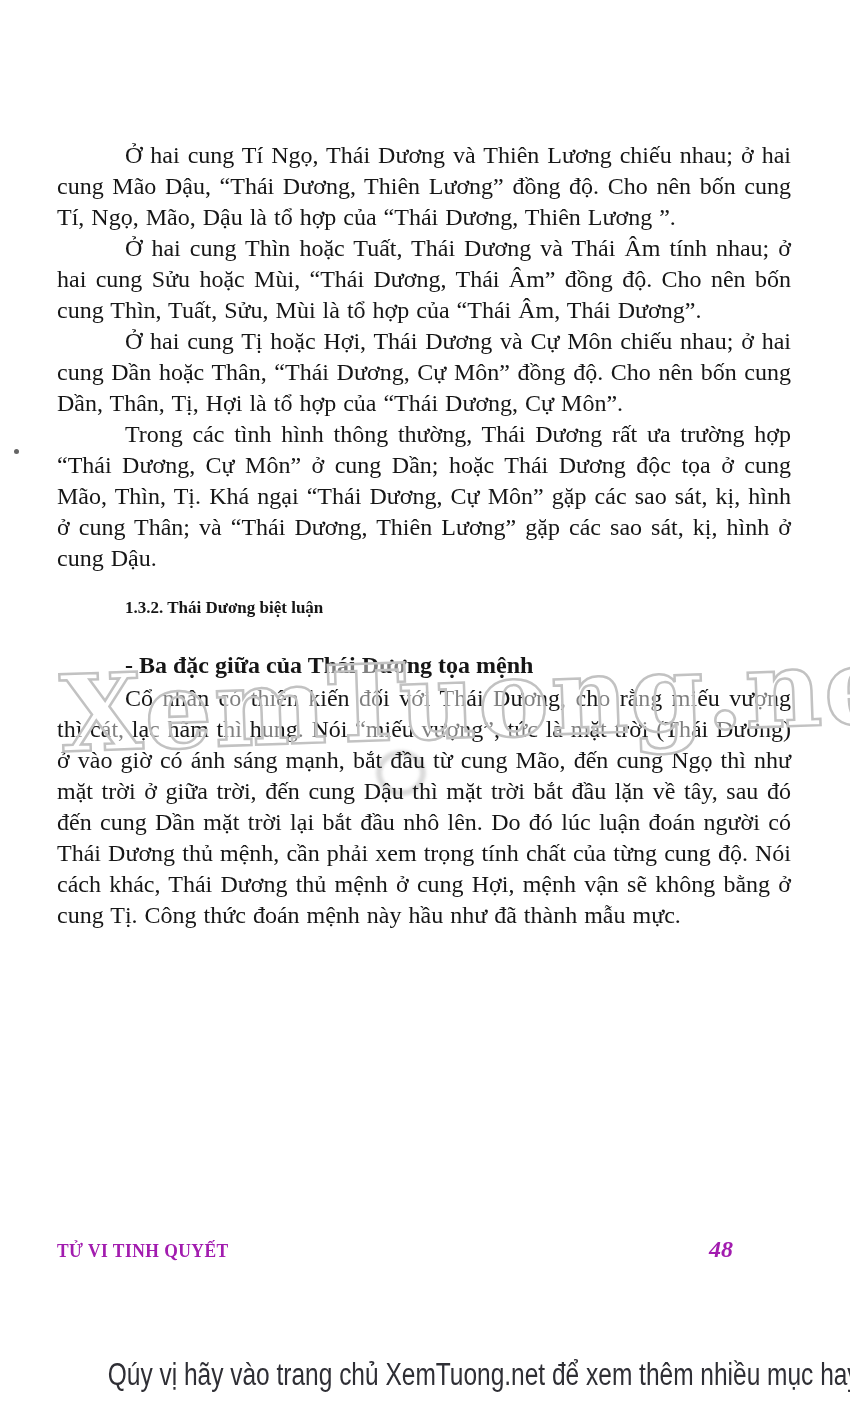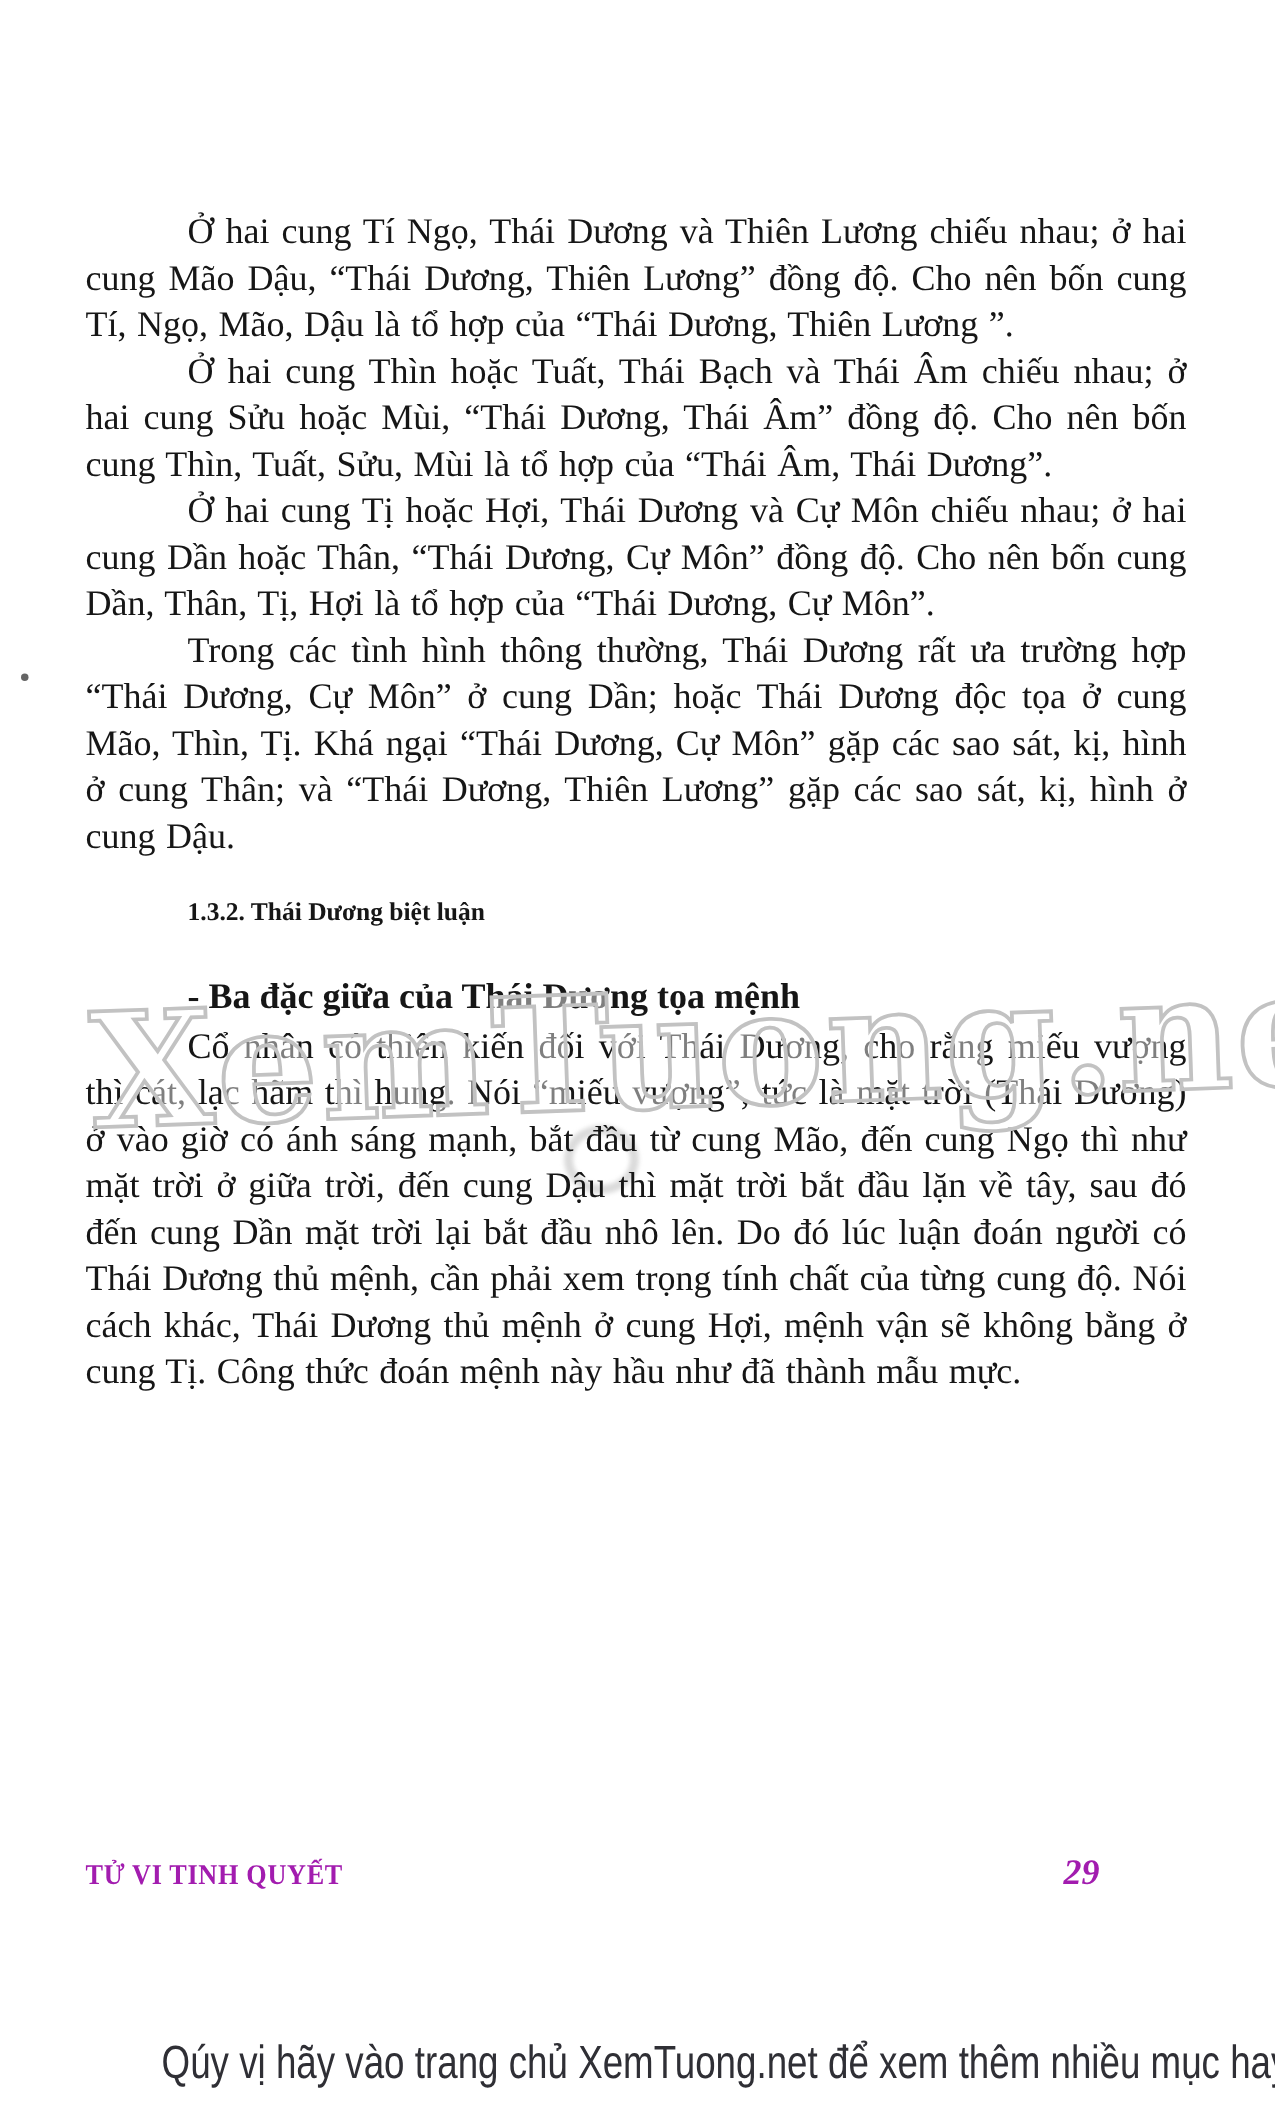--- a/index.html
+++ b/index.html
@@ -131,34 +131,34 @@
 </style>
 </head>
 <body>
 
 <div class="page">
 
   <div class="wm-circle"></div>
 
   <div class="content">
     <p class="body-par">Ở hai cung Tí Ngọ, Thái Dương và Thiên Lương chiếu nhau; ở hai cung Mão Dậu, “Thái Dương, Thiên Lương” đồng độ. Cho nên bốn cung Tí, Ngọ, Mão, Dậu là tổ hợp của “Thái Dương, Thiên Lương ”.</p>
-    <p class="body-par">Ở hai cung Thìn hoặc Tuất, Thái Bạch và Thái Âm chiếu nhau; ở hai cung Sửu hoặc Mùi, “Thái Dương, Thái Âm” đồng độ. Cho nên bốn cung Thìn, Tuất, Sửu, Mùi là tổ hợp của “Thái Âm, Thái Dương”.</p>
+    <p class="body-par">Ở hai cung Thìn hoặc Tuất, Thái Dương và Thái Âm tính nhau; ở hai cung Sửu hoặc Mùi, “Thái Dương, Thái Âm” đồng độ. Cho nên bốn cung Thìn, Tuất, Sửu, Mùi là tổ hợp của “Thái Âm, Thái Dương”.</p>
     <p class="body-par">Ở hai cung Tị hoặc Hợi, Thái Dương và Cự Môn chiếu nhau; ở hai cung Dần hoặc Thân, “Thái Dương, Cự Môn” đồng độ. Cho nên bốn cung Dần, Thân, Tị, Hợi là tổ hợp của “Thái Dương, Cự Môn”.</p>
     <p class="body-par">Trong các tình hình thông thường, Thái Dương rất ưa trường hợp “Thái Dương, Cự Môn” ở cung Dần; hoặc Thái Dương độc tọa ở cung Mão, Thìn, Tị. Khá ngại “Thái Dương, Cự Môn” gặp các sao sát, kị, hình ở cung Thân; và “Thái Dương, Thiên Lương” gặp các sao sát, kị, hình ở cung Dậu.</p>
     <h3 class="heading">1.3.2. Thái Dương biệt luận</h3>
     <h4 class="subheading">- Ba đặc giữa của Thái Dương tọa mệnh</h4>
     <p class="body-par">Cổ nhân có thiên kiến đối với Thái Dương, cho rằng miếu vượng thì cát, lạc hãm thì hung. Nói “miếu vượng”, tức là mặt trời (Thái Dương) ở vào giờ có ánh sáng mạnh, bắt đầu từ cung Mão, đến cung Ngọ thì như mặt trời ở giữa trời, đến cung Dậu thì mặt trời bắt đầu lặn về tây, sau đó đến cung Dần mặt trời lại bắt đầu nhô lên. Do đó lúc luận đoán người có Thái Dương thủ mệnh, cần phải xem trọng tính chất của từng cung độ. Nói cách khác, Thái Dương thủ mệnh ở cung Hợi, mệnh vận sẽ không bằng ở cung Tị. Công thức đoán mệnh này hầu như đã thành mẫu mực.</p>
   </div>
 
   <div class="watermark">XemTuong.net</div>
 
   <div class="speck"></div>
 
   <div class="footer">
     <span class="book-title">TỬ VI TINH QUYẾT</span>
-    <span class="page-num">29</span>
+    <span class="page-num">48</span>
   </div>
 
   <div class="banner">
     <span class="banner-inner"><span>Qúy vị hãy vào trang chủ </span><span>XemTuong.net</span><span> để xem thêm nhiều mục hay khác</span></span>
   </div>
 
 </div>
 
 </body></html>

